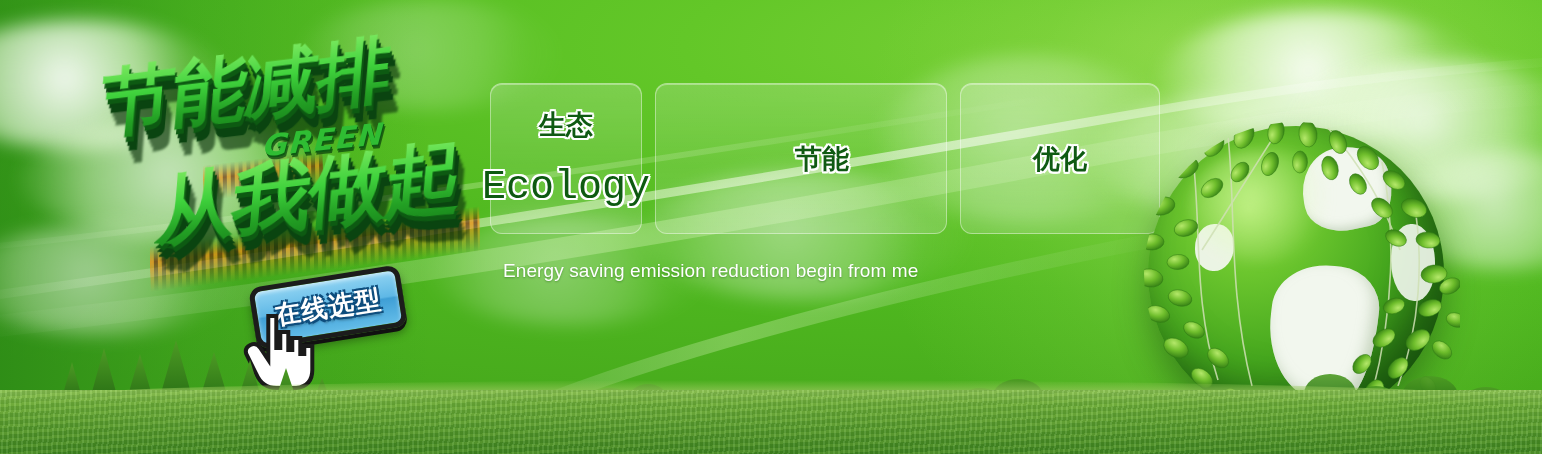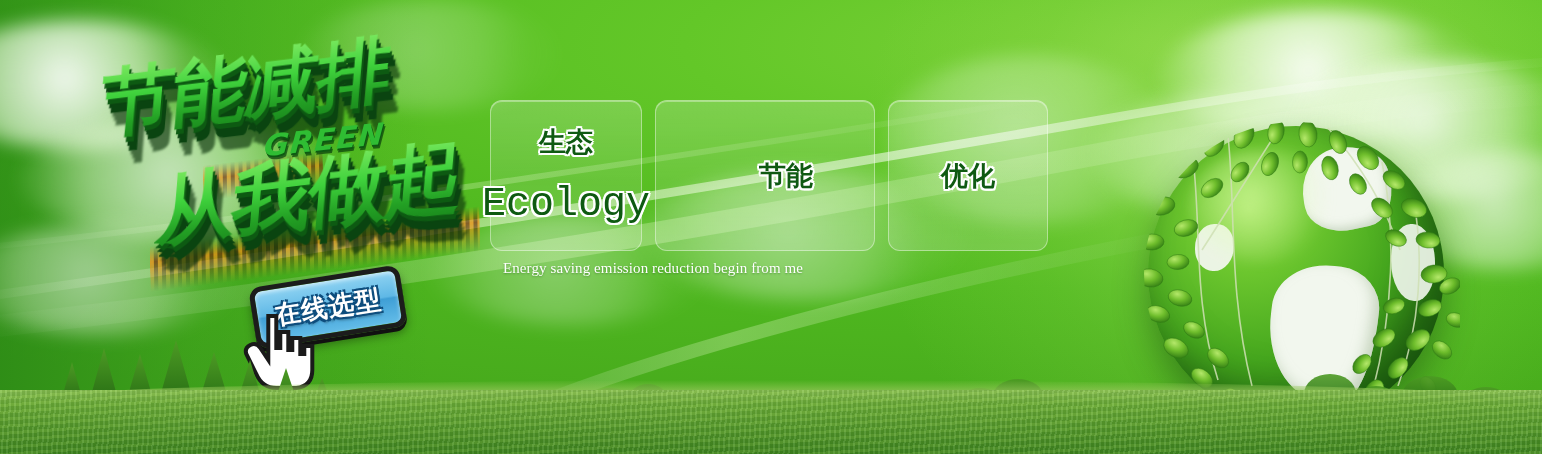--- a/index.html
+++ b/index.html
@@ -153,41 +153,41 @@
     position:absolute;
     left:-16px; top:24px;
     width:76px; height:86px;
     transform:rotate(9deg);
     pointer-events:none;
   }
 
   
   .cards {
     position:absolute;
-    left:490px; top:100px;
+    left:490px; top:83px;
     display:flex;
     gap:13px;
     align-items:stretch;
   }
   .card {
     width:152px;
     height:151px;
     border-radius:12px;
     background:linear-gradient(180deg, rgba(255,255,255,.18) 0%, rgba(255,255,255,.10) 55%, rgba(255,255,255,.16) 100%);
     border:1px solid rgba(255,255,255,.40);
     box-shadow:inset 0 1px 0 rgba(255,255,255,.35);
     display:flex;
     flex-direction:column;
     align-items:center;
     justify-content:center;
     gap:22px;
     cursor:pointer;
   }
-  .card.wide { width:220px;padding-left:42px; }
-  .card.wide2 { width:160px;gap:24px; }
+  .card.wide { width:292px;padding-left:42px; }
+  .card.wide2 { width:200px;gap:24px; }
   .card-cn {
     font-family:"DejaVu Sans","Liberation Sans",sans-serif;
     font-size:27px;
     font-weight:bold;
     color:#0f5a12;
     text-shadow:
       -1.6px -1.6px 0 #fff, 1.6px -1.6px 0 #fff, -1.6px 1.6px 0 #fff, 1.6px 1.6px 0 #fff,
       -2px 0 0 #fff, 2px 0 0 #fff, 0 -2px 0 #fff, 0 2px 0 #fff;
     white-space:nowrap;
   }
@@ -199,22 +199,22 @@
     text-shadow:
       -1.8px -1.8px 0 #fff, 1.8px -1.8px 0 #fff, -1.8px 1.8px 0 #fff, 1.8px 1.8px 0 #fff,
       -2.2px 0 0 #fff, 2.2px 0 0 #fff, 0 -2.2px 0 #fff, 0 2.2px 0 #fff;
     white-space:nowrap;
   }
 
   
   .tagline {
     position:absolute;
     left:503px; top:260px;
-    font-family:Liberation Serif, serif;
-    font-size:15px;
+    font-family:Liberation Sans, sans-serif;
+    font-size:19px;
     color:#ffffff;
     letter-spacing:.1px;
     text-shadow:0 1px 2px rgba(30,90,20,.45);
     white-space:nowrap;
   }
 
   
   .globe-wrap {
     position:absolute;
     left:1148px; top:126px;

